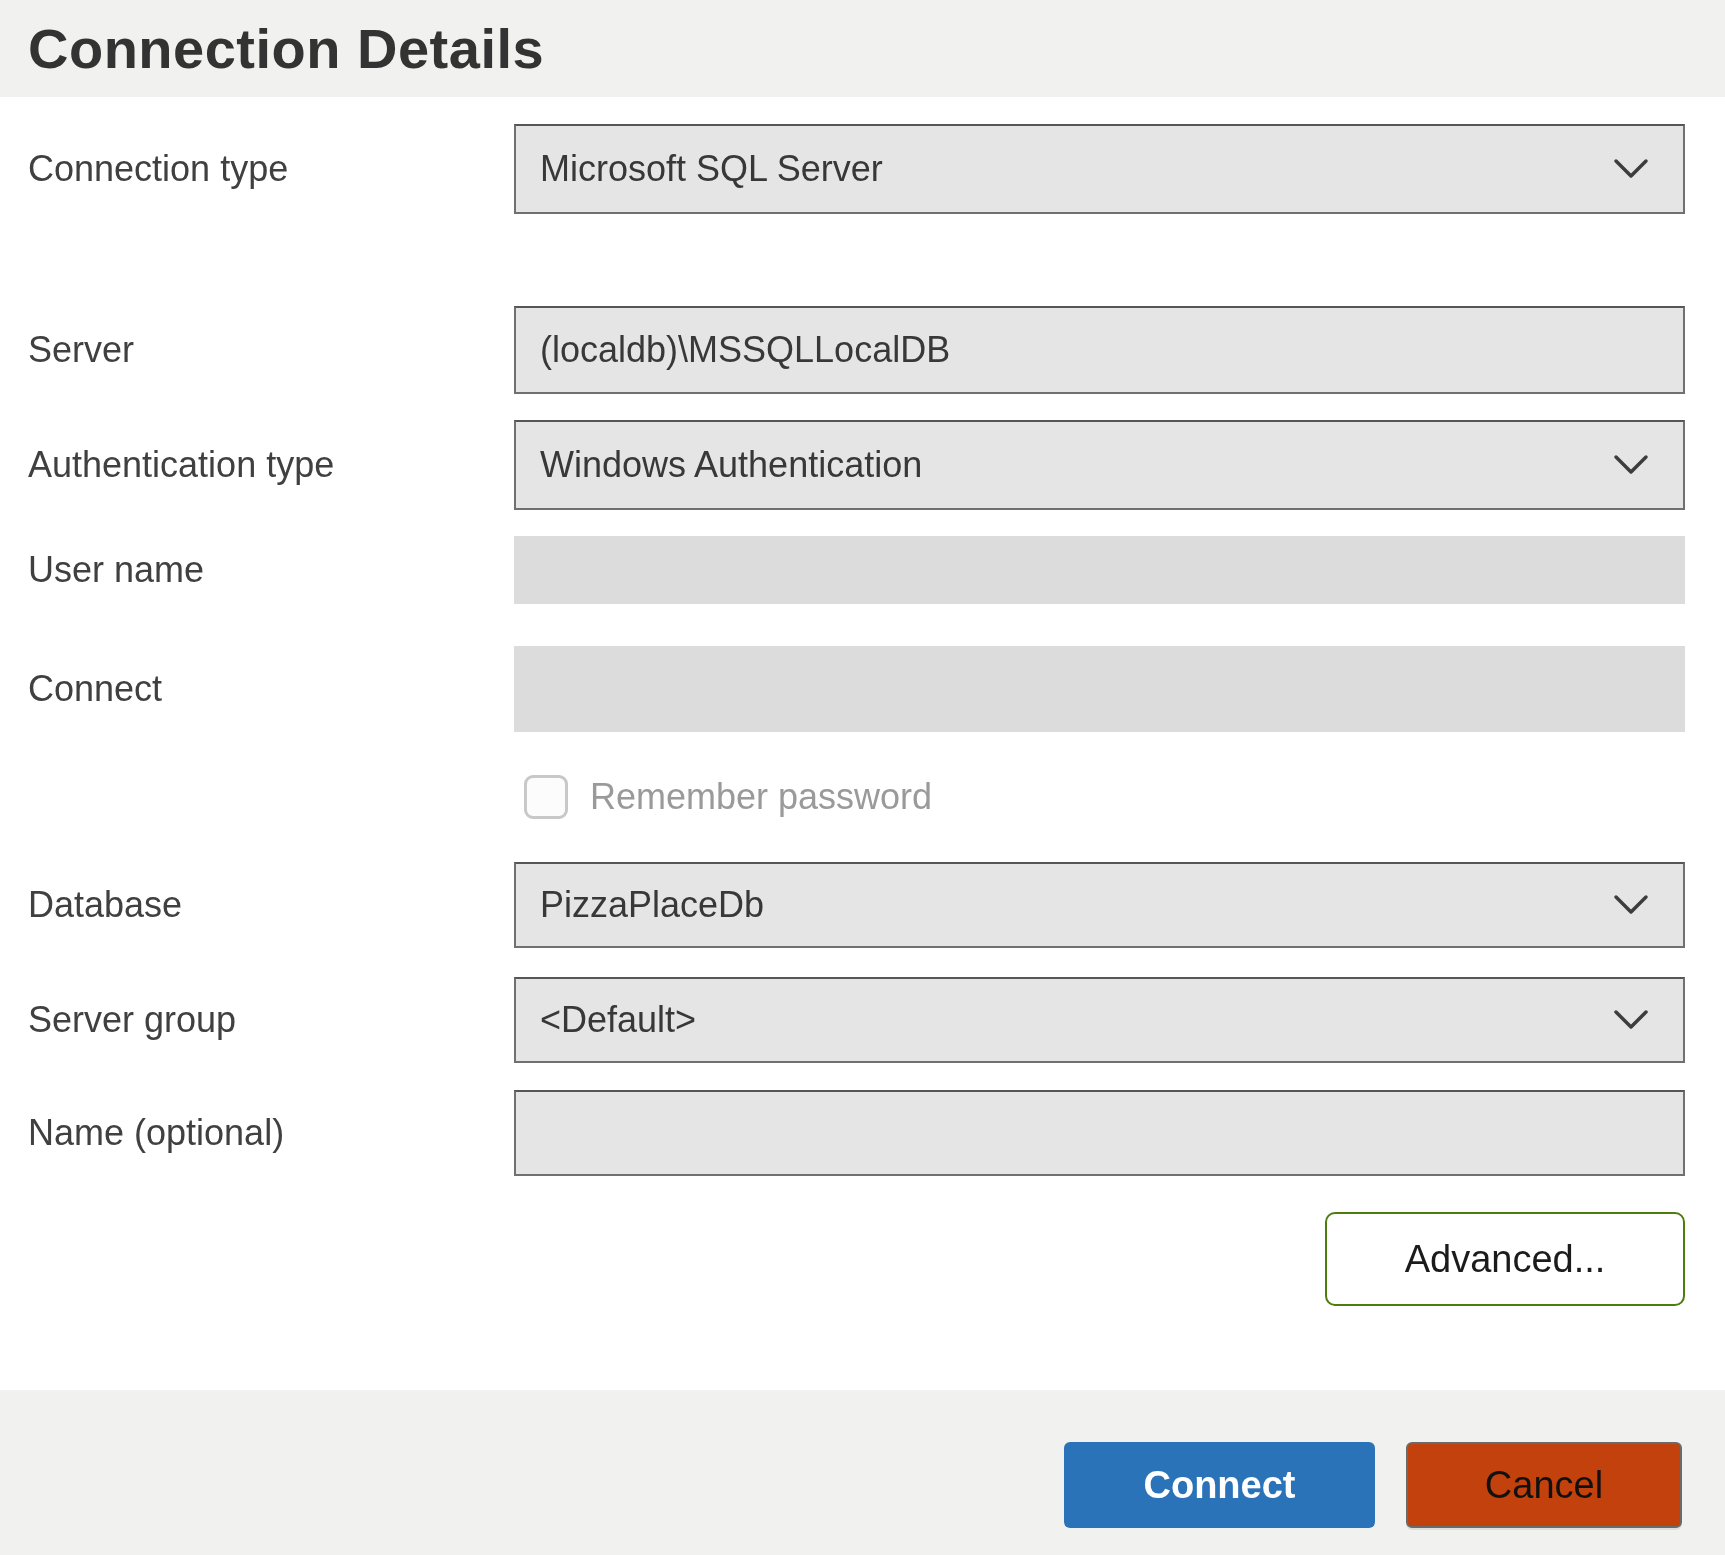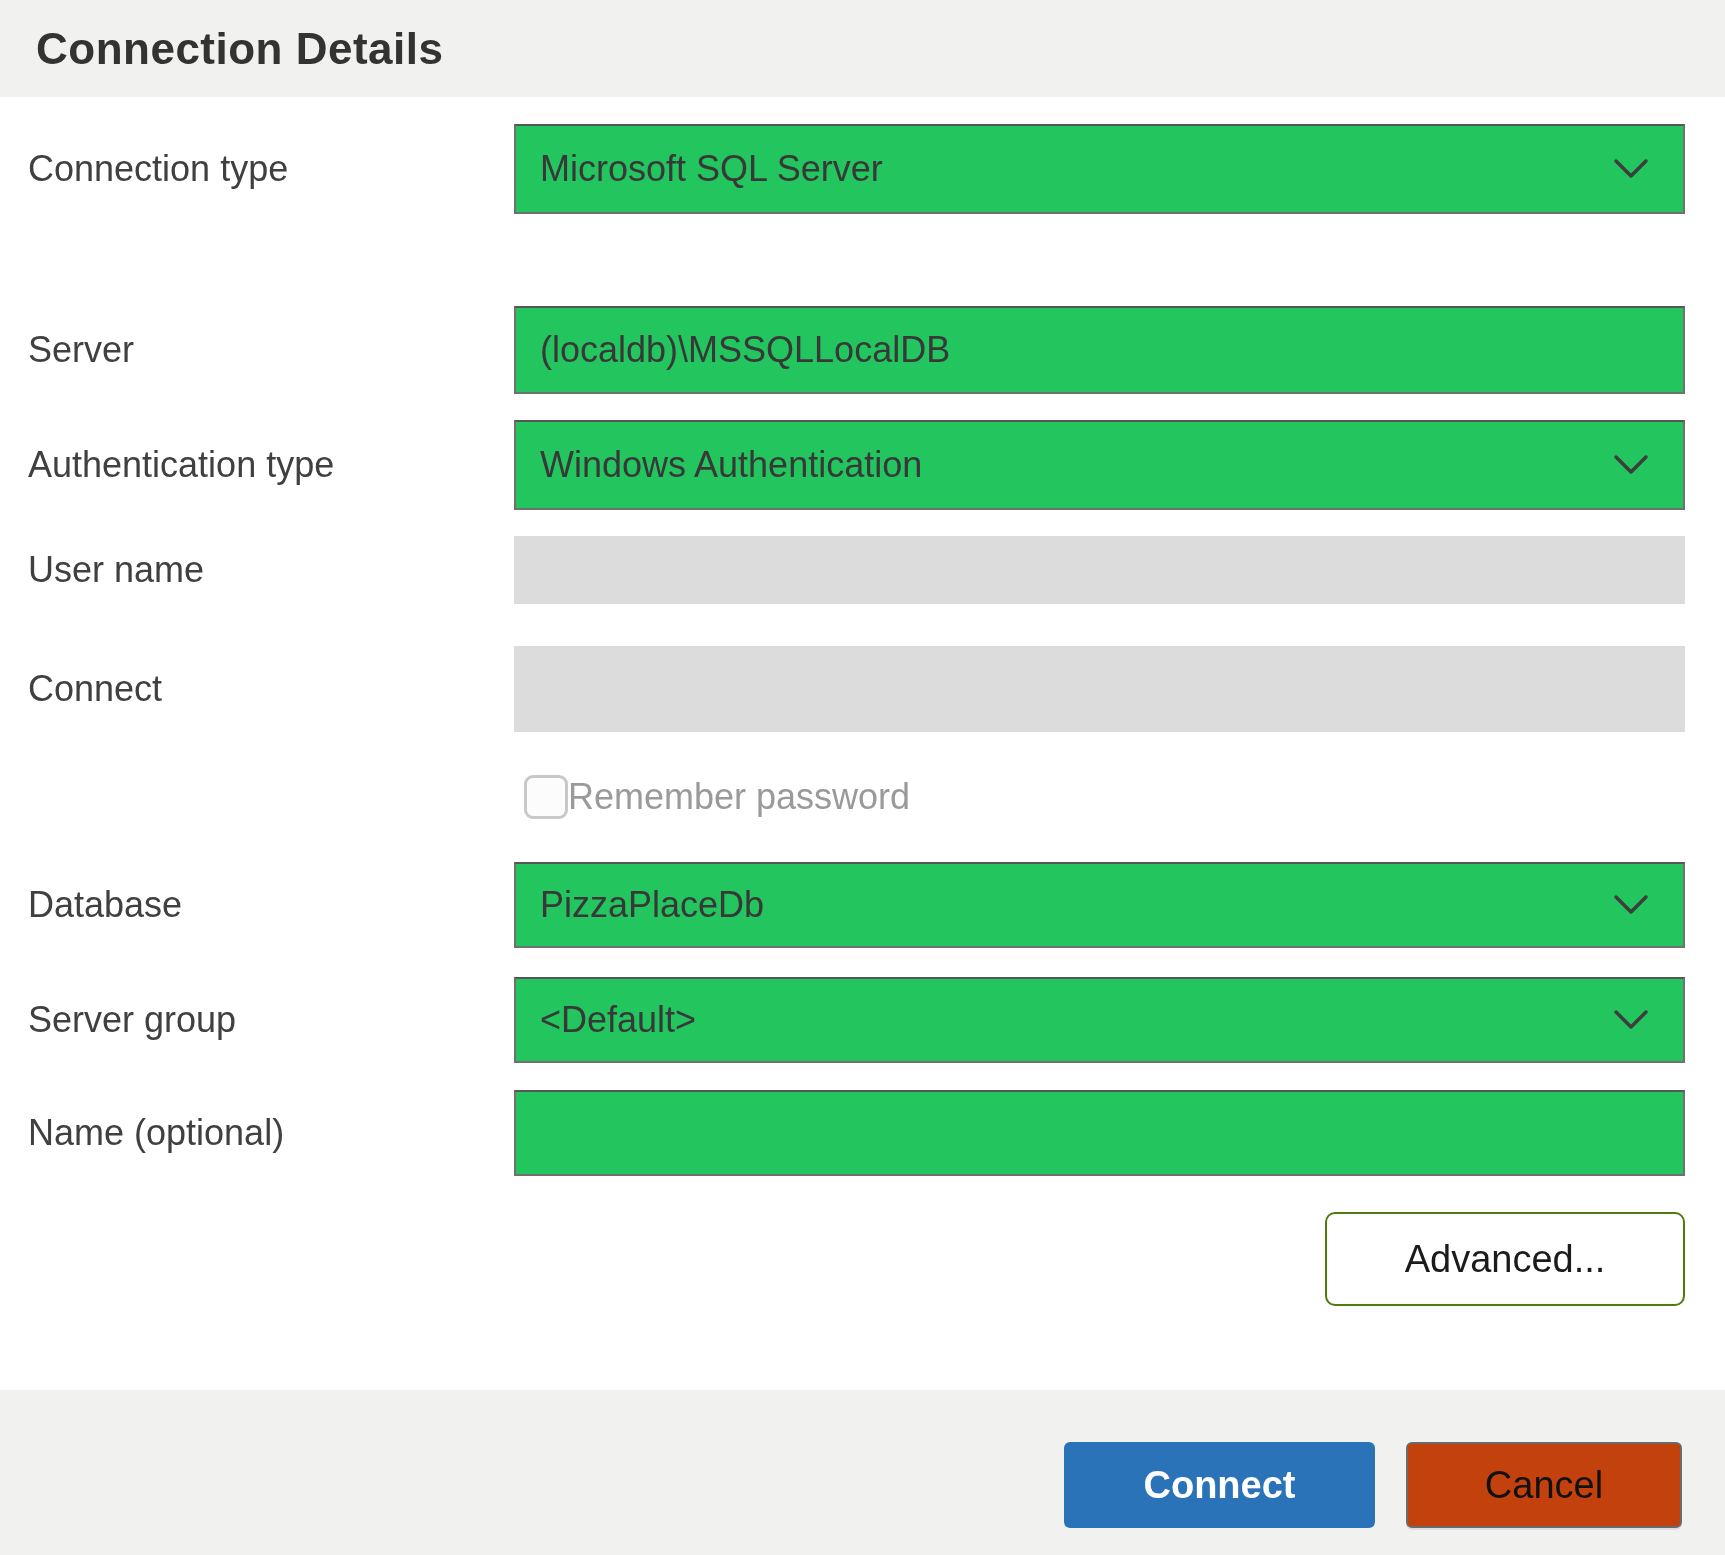--- a/index.html
+++ b/index.html
@@ -12,35 +12,35 @@
   }
   .dialog { position: absolute; inset: 0; background: #ffffff; }
 
   
   .header {
     position: absolute; left: 0; top: 0; width: 1725px; height: 97px;
     background: #f1f1ef;
     display: flex; align-items: center;
   }
   .header .title {
-    margin-left: 36px;
-    font-size: 44px; font-weight: 700; color: #333333;
+    margin-left: 28px;
+    font-size: 56px; font-weight: 700; color: #333333;
     letter-spacing: 0.5px;
   }
 
   
   .row { position: absolute; left: 0; width: 1725px; }
   .row .label {
     position: absolute; left: 28px; top: 0; height: 100%;
     display: flex; align-items: center;
     font-size: 36px; color: #404040;
   }
   .field {
     position: absolute; left: 514px; width: 1171px; height: 100%;
-    background: #22c55e;
+    background: #e5e5e5;
     border: 2px solid #707070; border-top-color: #565656;
     display: flex; align-items: center;
     font-size: 36px; color: #383838;
   }
   .field .value { margin-left: 24px; white-space: pre; }
   .combo { cursor: default; }
   .combo .chevron {
     position: absolute; right: 34px; top: 50%; transform: translateY(-50%);
     width: 36px; height: 22px; display: block;
   }
@@ -61,21 +61,21 @@
   .row-username        { top: 536px; height: 68px; }
   .row-password        { top: 646px; height: 86px; }
   .row-remember        { top: 772px; height: 50px; }
   .row-database        { top: 862px; height: 86px; }
   .row-server-group    { top: 977px; height: 86px; }
   .row-name            { top: 1090px; height: 86px; }
 
   
   .remember-wrap {
     position: absolute; left: 524px; top: 0; height: 100%;
-    display: flex; align-items: center; 
+    display: flex; align-items: center; gap: 22px;
   }
   .checkbox {
     width: 44px; height: 44px;
     background: #fcfcfc;
     border: 3px solid #c8c8c8; border-radius: 9px;
   }
   .remember-label { font-size: 36px; color: #9a9a9a; }
 
   
   .advanced-btn {

